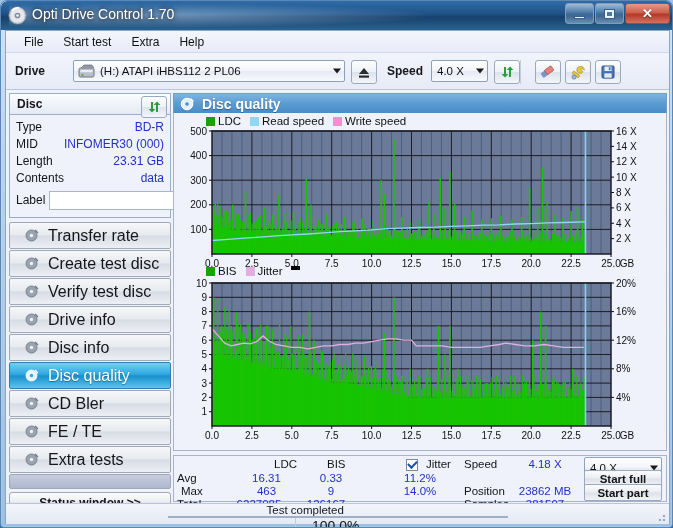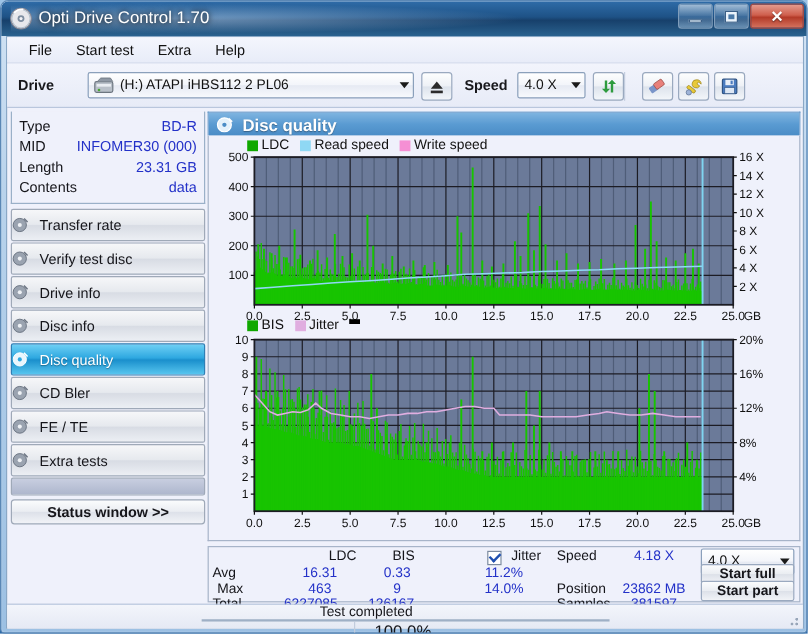--- a/index.html
+++ b/index.html
@@ -131,22 +131,22 @@
   .disc-btn {
     width:24px;height:22px;border:1px solid #9aa9bf;border-radius:3px;
     background:linear-gradient(180deg,#fdfefe,#e7ebf2);
     display:flex;align-items:center;justify-content:center;
   }
   .navlist { margin-top:4px; }
   .navbtn {
     height:27px; margin-bottom:1px;
     border:1px solid #9fa9b8; border-radius:2px;
     background: linear-gradient(180deg,#f6f7f9 0%, #e6e9ee 48%, #d8dce4 52%, #eceff4 100%);
-    display:flex; align-items:center; padding-left:0; gap:9px;
-    font-size:12px; color:#15151a;
+    display:flex; align-items:center; padding-left:15px; gap:9px;
+    font-size:16px; color:#15151a;
   }
   .navbtn.active {
     border:1px solid #2f7fb5;
     background: linear-gradient(180deg,#6fd0f5 0%, #2ea8e0 45%, #1a8fcc 52%, #58c6ef 100%);
     color:#ffffff;
   }
   .navbtn.active .navtxt { text-shadow:0 1px 1px rgba(0,0,0,.35); }
   .nav-spacer { height:15px; background:linear-gradient(180deg,#c8cee0,#aeb7cd); border:1px solid #9fa9b8; border-radius:2px; margin-bottom:3px;}
   .statuswin {
     height:21px; border:1px solid #9fa9b8; border-radius:3px;
@@ -310,48 +310,76 @@
           <rect x="1" y="1" width="12" height="12" rx="1" fill="#4a7bbf" stroke="#2e5384"></rect>
           <rect x="3.5" y="1.5" width="7" height="4.5" fill="#e8eef7"></rect>
           <rect x="7.8" y="2.2" width="1.8" height="3" fill="#4a7bbf"></rect>
           <rect x="3" y="8" width="8" height="5" fill="#dde7f4" stroke="#2e5384" stroke-width=".5"></rect>
         </svg>
       </div>
     </div>
 
     <div class="sidebar">
 
+      <div class="panel-head">
+        <span class="ph-t">Disc</span>
+        <div class="sq-btn">
+          <svg width="15" height="14" viewBox="0 0 15 14">
+            <path d="M4 2 L4 9 L1.6 9 L5 12.5 L8.4 9 L6 9 L6 2 Z" fill="#2e9b3e"></path>
+            <path d="M11 12 L11 5 L13.4 5 L10 1.5 L6.6 5 L9 5 L9 12 Z" fill="#2e9b3e"></path>
+          </svg>
+        </div>
+      </div>
 
       <div class="disc-box">
         <div class="drow">
           <span class="dkey">Type</span>
           <span class="dval">BD-R</span>
         </div>
         <div class="drow">
           <span class="dkey">MID</span>
           <span class="dval">INFOMER30 (000)</span>
         </div>
         <div class="drow">
           <span class="dkey">Length</span>
           <span class="dval">23.31 GB</span>
         </div>
         <div class="drow">
           <span class="dkey">Contents</span>
           <span class="dval">data</span>
+        </div>
+        <div class="label-row">
+          <span class="label-key">Label</span>
+          <input class="label-input" type="text" value="" style="">
+          <div class="disc-btn">
+            <svg width="17" height="16" viewBox="0 0 17 16">
+              <circle cx="8.5" cy="8" r="7" fill="#d8c84a" stroke="#8a7c1e"></circle>
+              <circle cx="8.5" cy="8" r="5" fill="#b9e8d2" stroke="#6f9f8a" stroke-width=".6"></circle>
+              <circle cx="8.5" cy="8" r="1.8" fill="#f4f4ee" stroke="#8a7c1e" stroke-width=".5"></circle>
+            </svg>
+          </div>
         </div>
       </div>
 
       <div class="navlist">
         <div class="navbtn">
           <svg width="14" height="13" viewBox="0 0 14 13">
             <circle cx="6.5" cy="6.5" r="5.5" fill="#9aa3b0" stroke="#6b7482" stroke-width=".8"></circle>
             <circle cx="6.5" cy="6.5" r="1.7" fill="#eef1f5"></circle>
             <path d="M10 1 L13 4" stroke="#6b7482" stroke-width="1.2"></path>
           </svg>
           <span class="navtxt">Transfer rate</span>
+        </div>
+        <div class="navbtn">
+          <svg width="14" height="13" viewBox="0 0 14 13">
+            <circle cx="6.5" cy="6.5" r="5.5" fill="#9aa3b0" stroke="#6b7482" stroke-width=".8"></circle>
+            <circle cx="6.5" cy="6.5" r="1.7" fill="#eef1f5"></circle>
+            <path d="M10 1 L13 4" stroke="#6b7482" stroke-width="1.2"></path>
+          </svg>
+          <span class="navtxt">Create test disc</span>
         </div>
         <div class="navbtn">
           <svg width="14" height="13" viewBox="0 0 14 13">
             <circle cx="6.5" cy="6.5" r="5.5" fill="#9aa3b0" stroke="#6b7482" stroke-width=".8"></circle>
             <circle cx="6.5" cy="6.5" r="1.7" fill="#eef1f5"></circle>
             <path d="M10 1 L13 4" stroke="#6b7482" stroke-width="1.2"></path>
           </svg>
           <span class="navtxt">Verify test disc</span>
         </div>
         <div class="navbtn">

